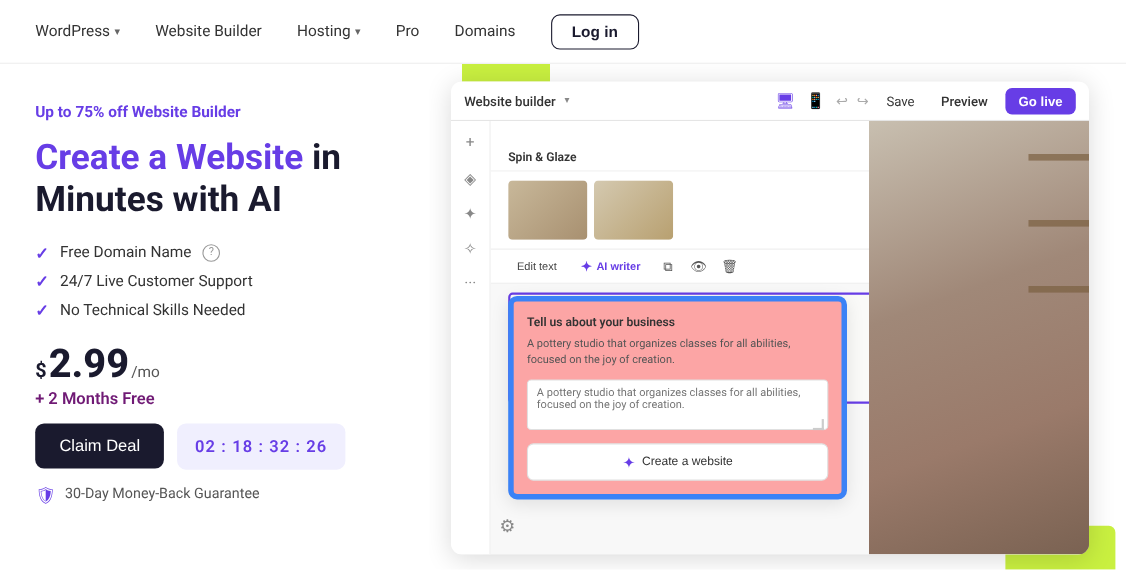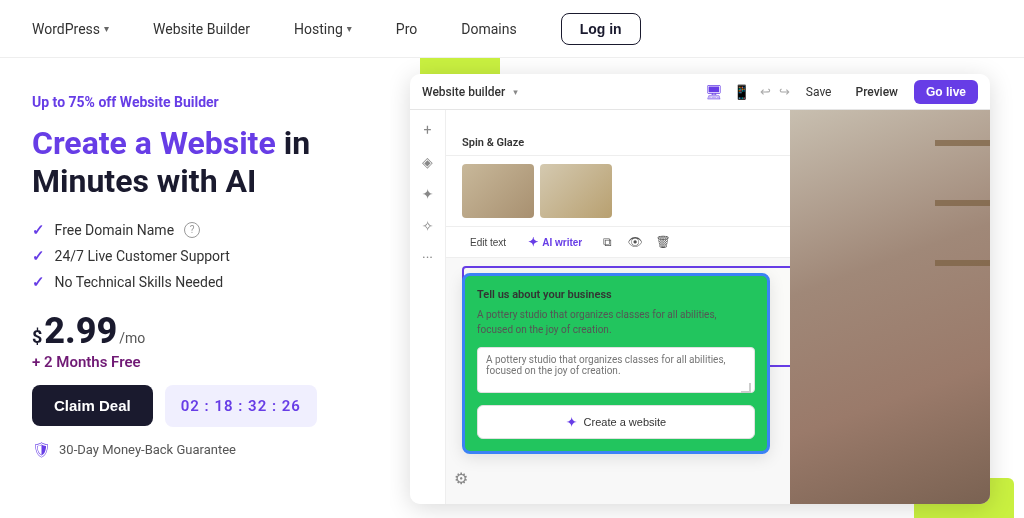--- a/index.html
+++ b/index.html
@@ -13,21 +13,21 @@
     }
     .header-left { display: flex; align-items: center; gap: 16px; }
     .logo { display: flex; align-items: center; gap: 8px; font-weight: 700; font-size: 15px; color: #1a1a2e; letter-spacing: 0.05em; }
     .logo-icon {
       width: 32px; height: 32px; background: #673de6; border-radius: 6px;
       display: flex; align-items: center; justify-content: center;
       color: #fff; font-size: 14px; font-weight: 900;
     }
     .lang-flag { display: flex; align-items: center; gap: 6px; font-size: 14px; color: #333; cursor: pointer; }
     .flag { font-size: 18px; }
-    .header-nav { display: flex; align-items: center; gap: 44px; justify-content: space-between; }
+    .header-nav { display: flex; align-items: center; gap: 32px; justify-content: space-between; }
     .nav-item {
       font-size: 14px; color: #333; cursor: pointer; display: flex; align-items: center; gap: 4px;
       text-decoration: none;
     }
     .chevron { font-size: 10px; color: #666; }
     .nav-login {
       border: 1.5px solid #1a1a2e; border-radius: 8px; padding: 7px 18px;
       font-size: 14px; font-weight: 600; color: #1a1a2e; cursor: pointer;
       background: transparent;
     }
@@ -52,21 +52,21 @@
     }
     .pricing { margin-bottom: 14px; }
     .price-row { display: flex; align-items: baseline; gap: 2px; }
     .dollar { font-size: 18px; font-weight: 700; color: #1a1a2e; }
     .amount { font-size: 36px; font-weight: 800; color: #1a1a2e; line-height: 1; }
     .period { font-size: 14px; color: #555; }
     .months-free { font-size: 15px; font-weight: 600; color: #701a75; margin-top: 4px; }
     .cta-row { display: flex; align-items: center; gap: 12px; margin-bottom: 14px; }
     .claim-btn {
       background: #1a1a2e; color: #fff; border: none; border-radius: 8px;
-      padding: 12px 22px; font-size: 15px; font-weight: 700; cursor: pointer;
+      padding: 12px 22px; font-size: 15px; font-weight: 400; cursor: pointer;
     }
     .timer {
       background: #f0effe; color: #673de6; border-radius: 8px;
       padding: 12px 16px; font-size: 15px; font-weight: 600; letter-spacing: 1px;
     }
     .guarantee { display: flex; align-items: center; gap: 8px; font-size: 13px; color: #555; }
     .shield-icon { color: #673de6; font-size: 15px; }
 
     
     .right-panel { flex: 1; position: relative; overflow: hidden; }
@@ -172,21 +172,21 @@
     }
     .person-photo {
       width: 100%; height: 100%;
       background: linear-gradient(160deg, #c8bfb0 0%, #9e8c7a 30%, #b8a898 60%, #7a6a5a 100%);
       position: relative;
     }
 
     
     .ai-dialog {
       position: absolute; bottom: 50px; left: 16px; right: 220px;
-      background: #22c55e; border-radius: 8px; border: 3px solid #3b82f6;
+      background: #fca5a5; border-radius: 8px; border: 5px solid #3b82f6;
       padding: 12px; box-shadow: 0 4px 16px rgba(0,0,0,0.1);
     }
     .ai-dialog-title { font-size: 11px; font-weight: 600; color: #333; margin-bottom: 6px; }
     .ai-dialog-text { font-size: 10px; color: #555; line-height: 1.5; margin-bottom: 10px; }
     .ai-dialog-input-area { position: relative; }
     .ai-dialog-textarea {
       width: 100%; height: 46px; border: 1px solid #e0e0e0; border-radius: 4px;
       padding: 6px 8px; font-size: 10px; resize: none; color: #333;
       font-family: inherit; outline: none;
     }

